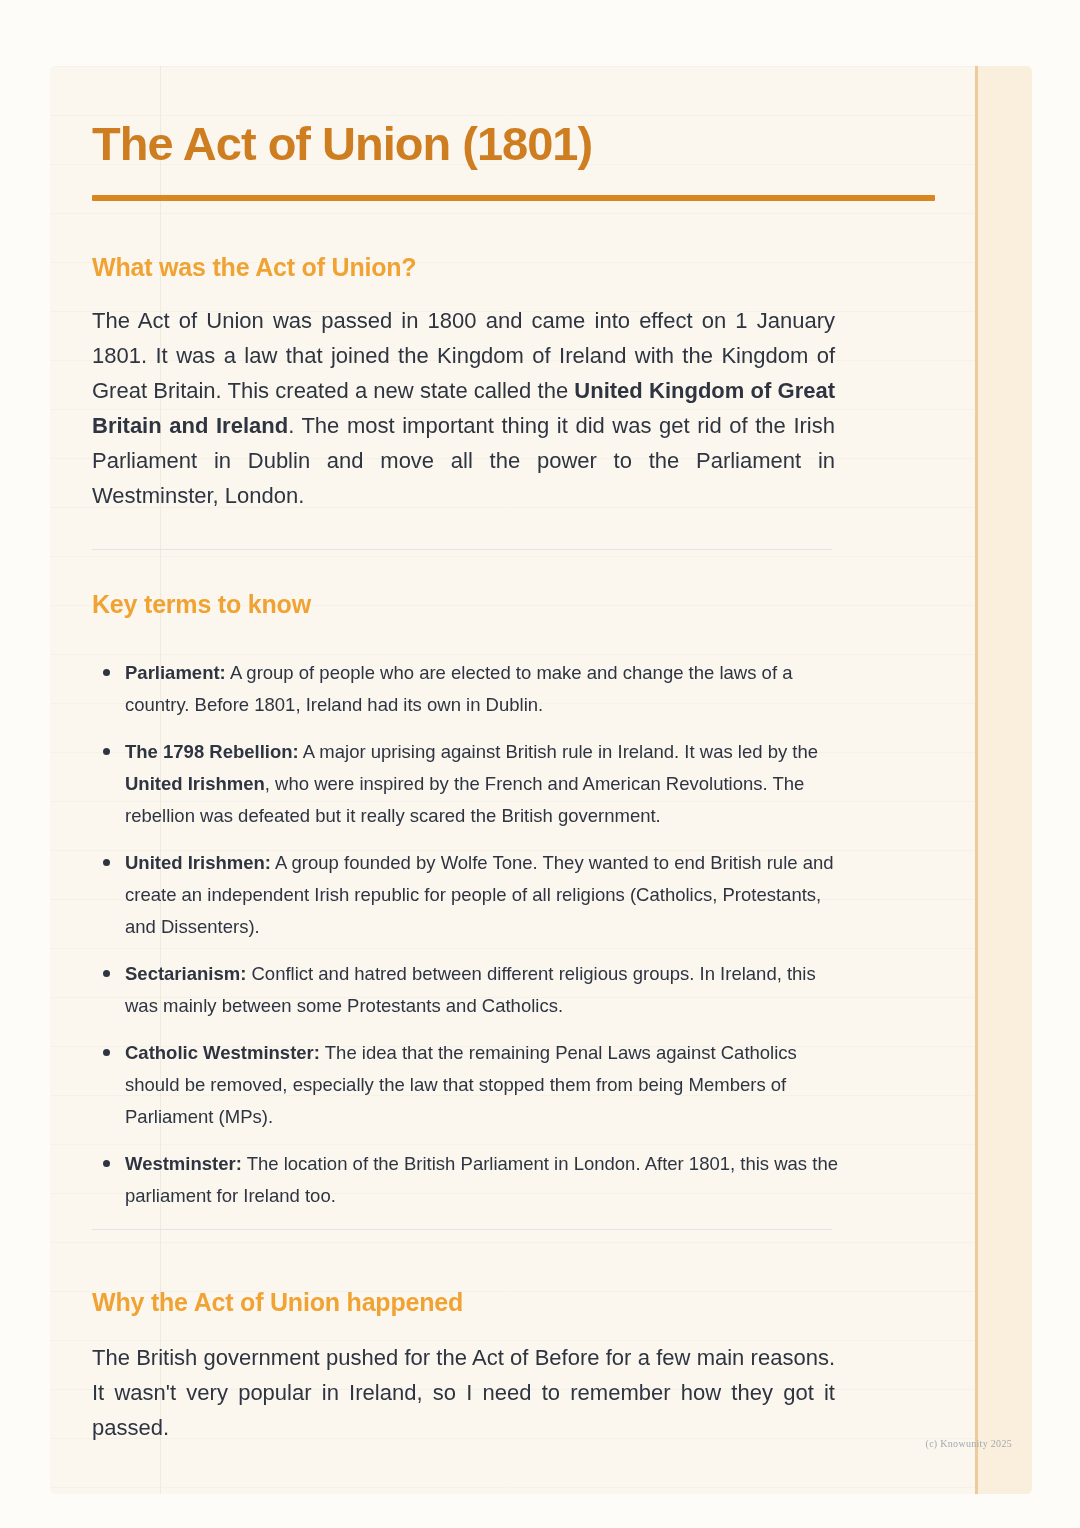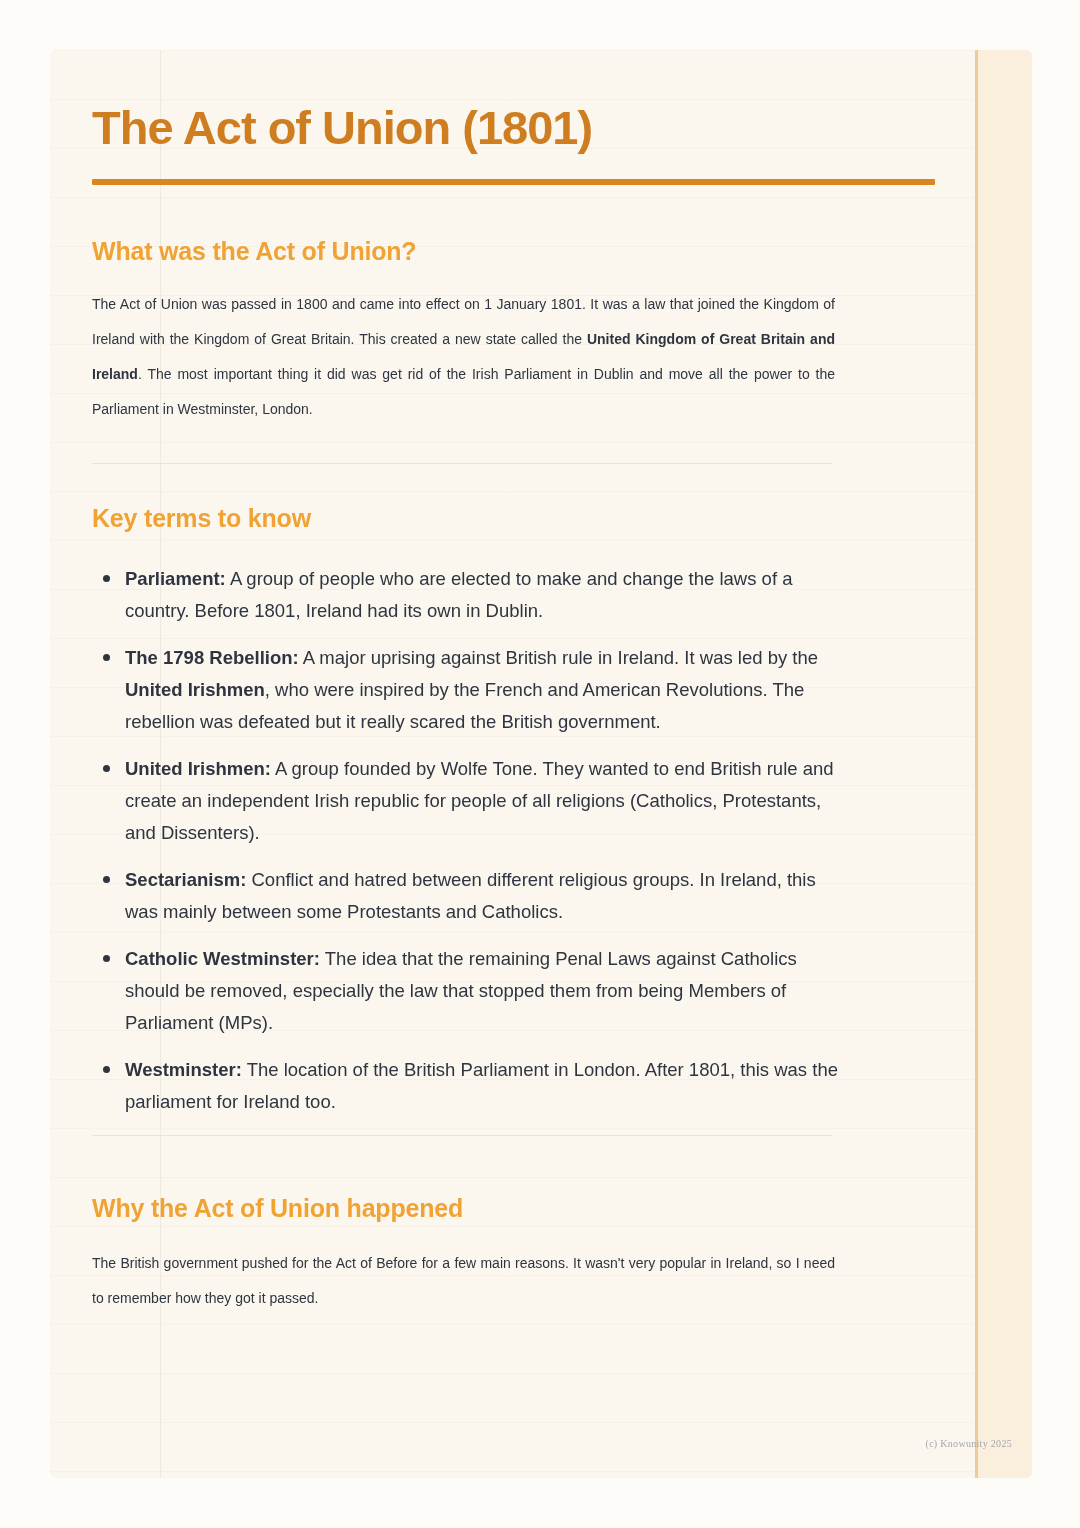--- a/index.html
+++ b/index.html
@@ -10,21 +10,21 @@
   *{margin:0;padding:0;box-sizing:border-box;}
   html,body{width:1080px;height:1528px;}
   body{
     background:var(--page-bg);
     font-family:"Liberation Sans","DejaVu Sans",sans-serif;
     color:var(--body-text);
     position:relative;
     overflow:hidden;
   }
   .card{
-    position:absolute; left:50px; top:50px; width:982px; height:1428px;
+    position:absolute; left:50px; top:66px; width:982px; height:1428px;
     background:var(--card-bg);
     background-image:repeating-linear-gradient(
       to bottom,
       rgba(205,192,165,0.10) 0px, rgba(205,192,165,0.10) 1px,
       transparent 1px, transparent 49px);
     border-radius:6px;
     overflow:hidden;
   }
   .paper-vline{
     position:absolute; left:110px; top:0; width:1px; height:100%;
@@ -47,33 +47,33 @@
     margin-top:26px; border-radius:1px;
   }
   h2.sec{
     font-size:25px; font-weight:700; color:var(--heading); line-height:30px;
     letter-spacing:-0.2px;
   }
   .h2-what{margin-top:51px;}
   .h2-key{margin-top:39px;}
   .h2-why{margin-top:57px;}
   p.body-par{
-    width:743px; font-size:14px; line-height:35px;
+    width:743px; font-size:22px; line-height:35px;
     text-align:justify;
   }
   .p-intro{margin-top:21px;}
   .p-why{margin-top:23px; text-align:left;}
   .p-reason{margin-top:30px;}
   .divider{
     width:740px; height:1px; background:var(--divider);
   }
   .div-1{margin-top:36px;}
   .div-2{margin-top:17px;}
   ul.terms{
-    margin-top:30px; list-style:none; width:755px;
+    margin-top:38px; list-style:none; width:755px;
   }
   ul.terms li{
     position:relative; padding-left:33px; margin-bottom:15px;
     font-size:18.5px; line-height:32px; text-align:left;
   }
   ul.terms li::before{
     content:""; position:absolute; left:11px; top:12px;
     width:7px; height:7px; border-radius:50%; background:var(--body-text);
   }
   b{font-weight:700;}

